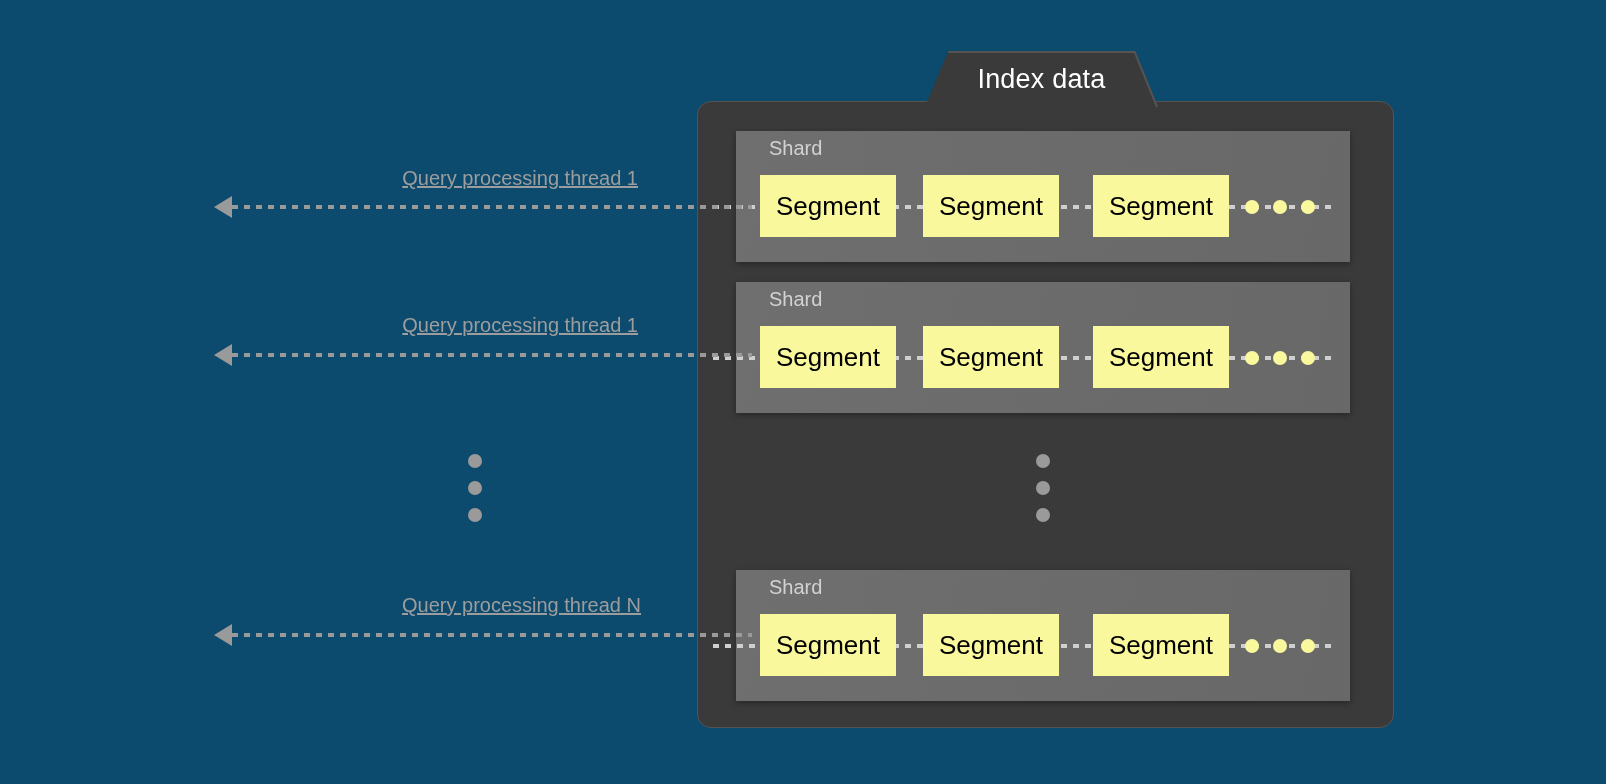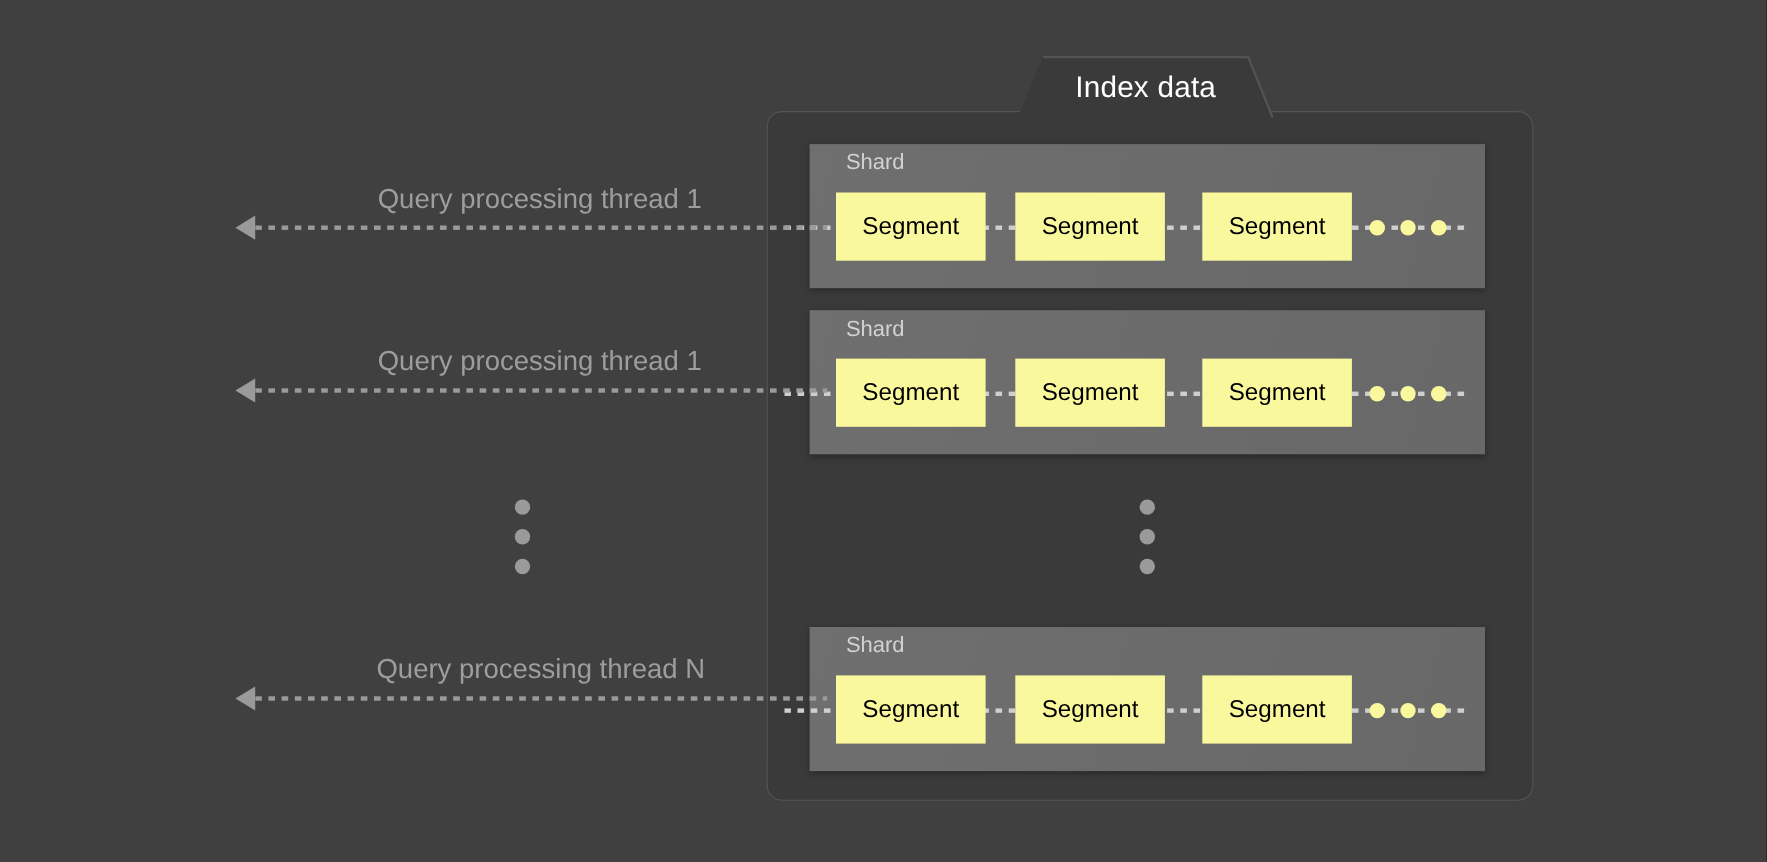--- a/index.html
+++ b/index.html
@@ -7,21 +7,21 @@
     padding: 0;
     background: #1b1b1a;
   }
   body {
     font-family: "Liberation Sans", sans-serif;
   }
   #canvas {
     position: relative;
     width: 1606px;
     height: 784px;
-    background: #404040;
+    background: #0c4a6e;
     overflow: hidden;
   }
 
   
   .index-panel {
     position: absolute;
     left: 697px;
     top: 101px;
     width: 697px;
     height: 627px;
@@ -90,21 +90,21 @@
   .segment {
     position: absolute;
     top: 44px;
     width: 136px;
     height: 62px;
     background: #faf89c;
     display: flex;
     align-items: center;
     justify-content: center;
     color: #000000;
-    font-size: 22px;
+    font-size: 26px;
     white-space: nowrap;
     box-sizing: border-box;
   }
   .seg-0 { left: 24px; }
   .seg-1 { left: 187px; }
   .seg-2 { left: 357px; }
 
   
   .shard-rail {
     position: absolute;
@@ -142,23 +142,24 @@
     margin-bottom: 13px;
   }
   .v-ellipsis .vd:last-child { margin-bottom: 0; }
   .ve-left   { left: 468px; top: 454px; }
   .ve-center { left: 1036px; top: 454px; }
 
   
   .thread-label {
     position: absolute;
     color: #9d9d9d;
-    font-size: 25px;
+    font-size: 20px;
     white-space: nowrap;
     transform: translateX(-100%);
+    text-decoration: underline;
   }
   .thread-rail {
     position: absolute;
     height: 4px;
     background-image: linear-gradient(to right, #9a9a9a 0 6px, transparent 6px 12px);
     background-size: 12px 4px;
     background-repeat: repeat-x;
   }
   .thread-arrow {
     position: absolute;

